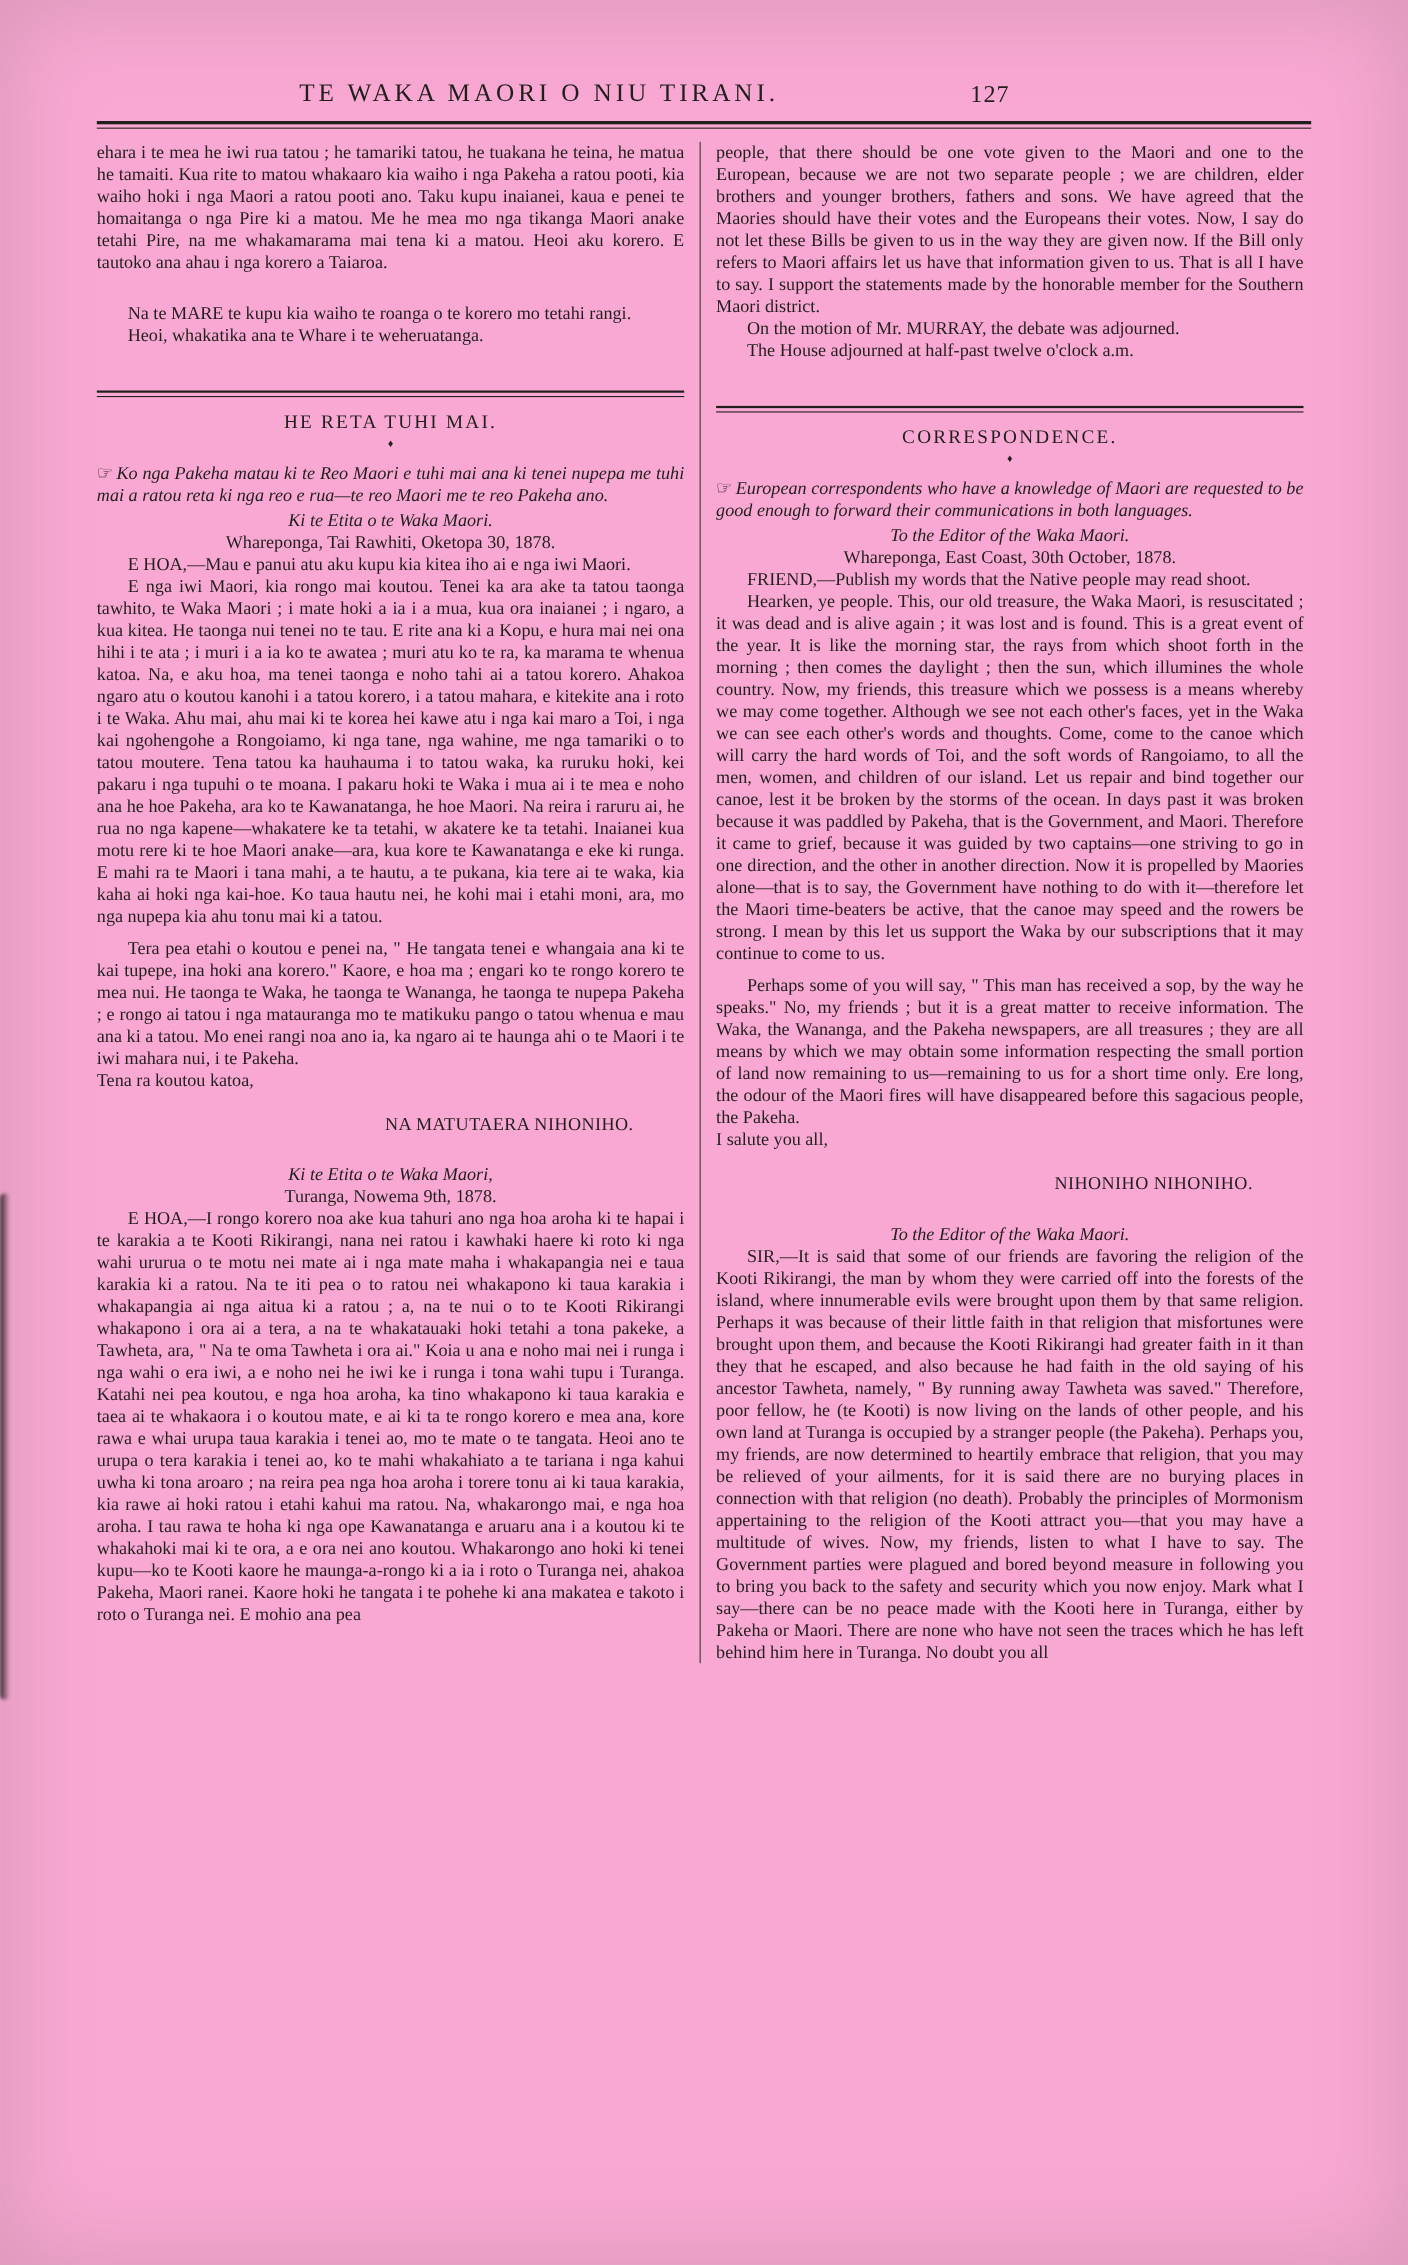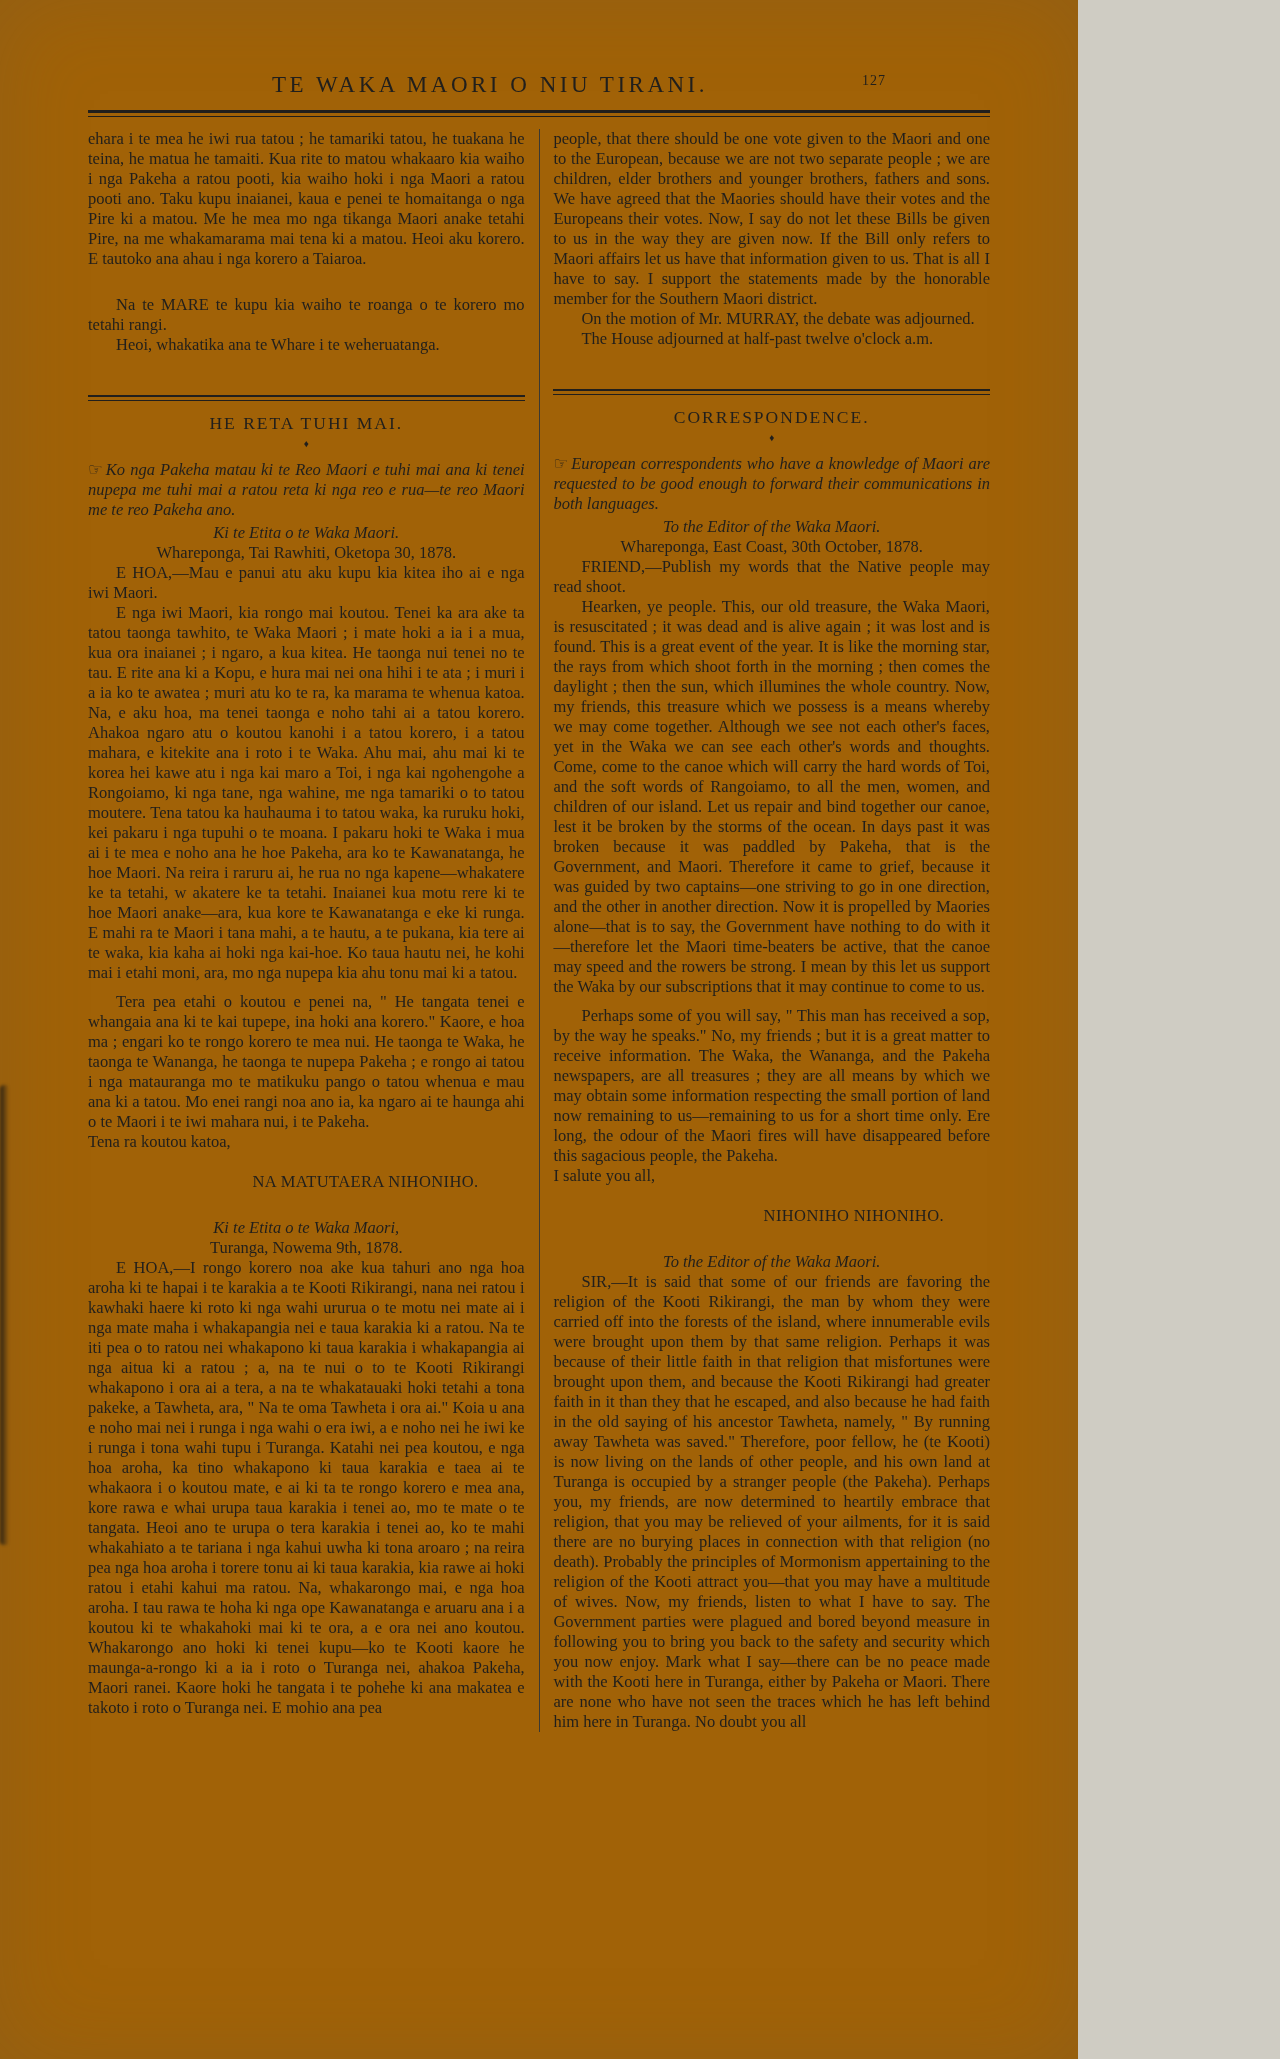--- a/index.html
+++ b/index.html
@@ -1,34 +1,34 @@
 <!DOCTYPE html>
 <html><head>
 <meta charset="utf-8">
 <style>
   html, body { margin: 0; padding: 0; background: #cfccc3; }
   .page {
     position: relative;
-    width: 1078px;
+    width: 1280px;
     height: 2059px;
-    background: #a16207;
+    background: #f9a8d4;
     color: #211f1c;
     font-family: "Liberation Serif", serif;
     overflow: hidden;
     box-shadow: inset 0 0 90px rgba(96,88,70,0.22);
   }
   .masthead { position: relative; height: 30px; margin-top: 72px; }
   .masthead-title {
     position: absolute; left: 225px; width: 530px;
     text-align: center; font-size: 23px; letter-spacing: 3.5px;
     white-space: nowrap;
   }
   .masthead-page-number {
-    position: absolute; left: 862px; top: 1px;
-    font-size: 14px; letter-spacing: 1px;
+    position: absolute; left: 882px; top: 1px;
+    font-size: 22px; letter-spacing: 1px;
   }
   .masthead-rule {
     margin: 8px 88px 0 88px; height: 3px;
     border-top: 3px solid #211f1c; border-bottom: 1px solid #211f1c;
   }
   .columns { display: flex; align-items: stretch; margin: 12px 88px 0 88px; }
   .col { width: 534px; font-size: 16.5px; line-height: 20px; text-align: justify; }
   .col-divider { width: 1px; background: #3a3833; margin: 0 14px; }
 
   .para  { margin: 0; text-indent: 1.7em; }

